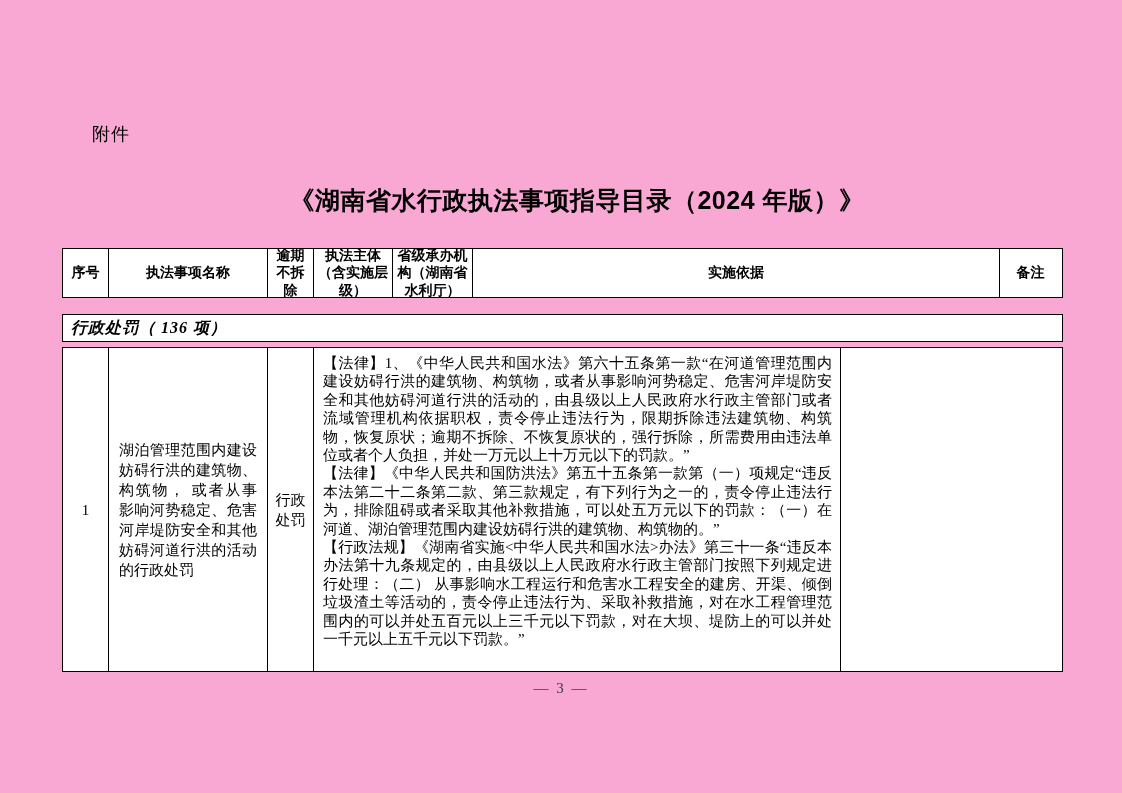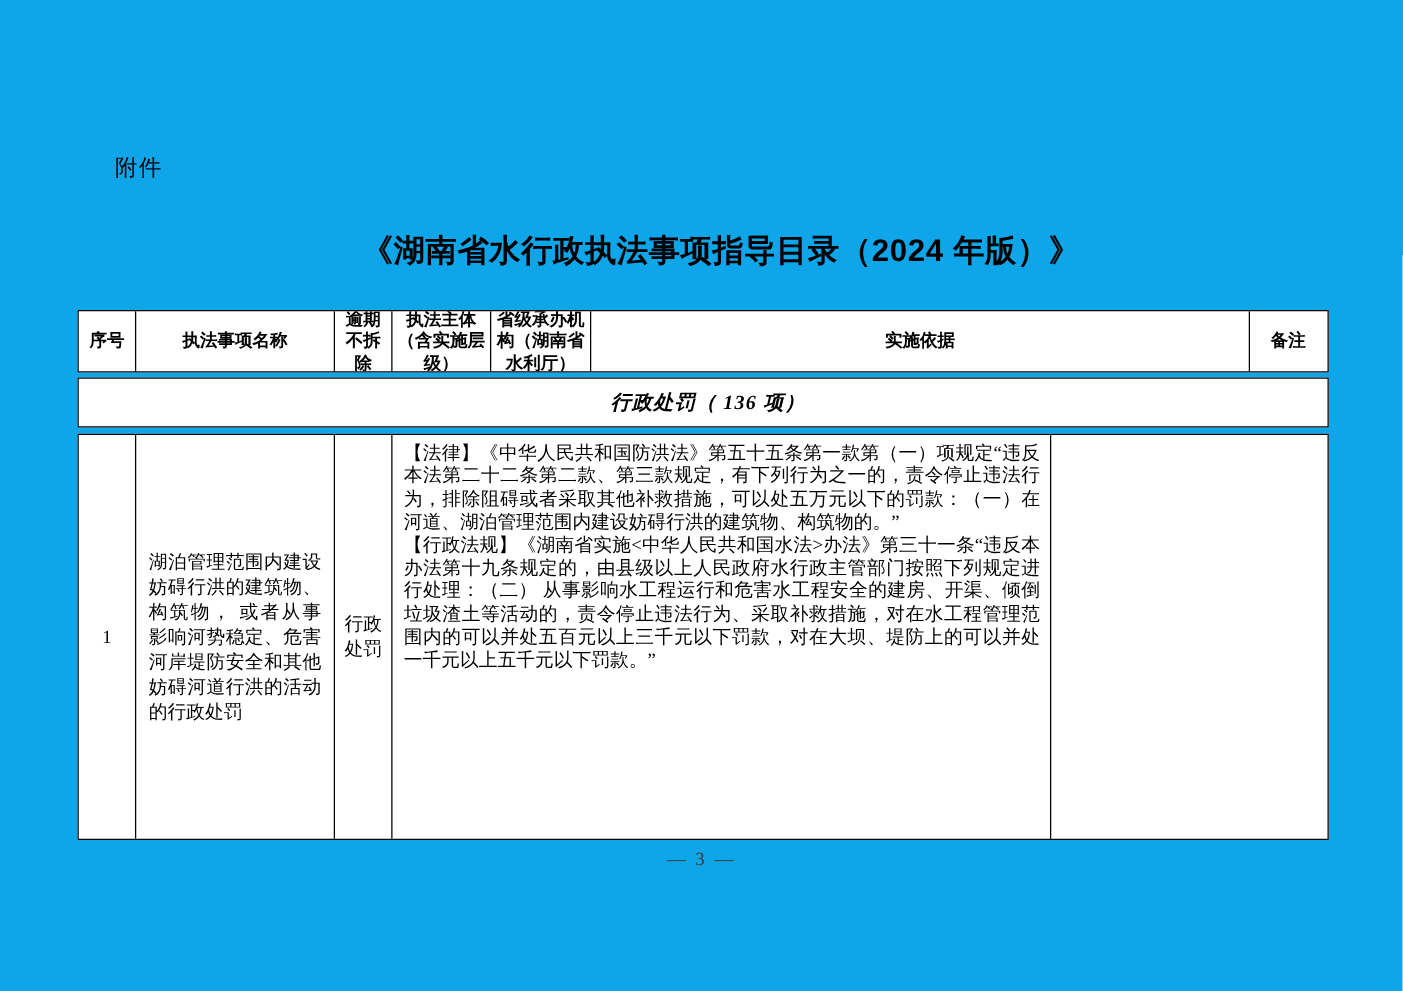--- a/index.html
+++ b/index.html
@@ -4,38 +4,38 @@
 <style>
   * { margin: 0; padding: 0; box-sizing: border-box; }
   html, body { background: #ffffff; }
   body {
     width: 1122px; height: 793px;
     font-family: "Liberation Serif", "DejaVu Serif", serif;
     color: #000;
     position: relative;
     overflow: hidden;
   }
-  .page { position: absolute; inset: 0; background: #0ea5e9; }
+  .page { position: absolute; inset: 0; background: #f9a8d4; }
 
   .attachment {
     position: absolute; left: 92px; top: 122px;
     font-size: 18px; letter-spacing: 1px;
   }
   .doc-title {
     position: absolute; left: 16px; top: 184px; width: 1122px;
     text-align: center;
     font-family: "Liberation Sans", "DejaVu Sans", sans-serif;
     font-weight: bold; font-size: 25px; letter-spacing: 0.5px;
   }
 
   .tbl { position: absolute; left: 62px; top: 248px; width: 1001px; }
 
   .row { display: flex; border: 1px solid #000; background: #fff; }
   .row-head   { height: 50px; }
-  .row-section{ height: 40px; margin-top: 4px; align-items: center; justify-content: center; }
+  .row-section{ height: 28px; margin-top: 16px; align-items: center; }
   .row-data   { height: 325px; margin-top: 5px; }
 
   .cell { border-right: 1px solid #000; height: 100%; overflow: hidden; }
   .cell:last-child { border-right: none; }
   .c0 { width: 46px; }
   .c1 { width: 159px; }
   .c2 { width: 46px; }
   .c3 { width: 79px; }
   .c4 { width: 80px; }
   .c5 { width: 527px; }
@@ -105,20 +105,21 @@
         <div class="just">湖泊管理范围内建设妨碍行洪的建筑物、构筑物， 或者从事影响河势稳定、危害河岸堤防安全和其他妨碍河道行洪的活动 的行政处罚</div>
       </div>
 
       <div class="cell c2 vcenter dc">
         <div class="center-text">行政处罚</div>
       </div>
 
 
 
       <div class="cell c5 basis">
+        <p>【法律】1、《中华人民共和国水法》第六十五条第一款“在河道管理范围内建设妨碍行洪的建筑物、构筑物，或者从事影响河势稳定、危害河岸堤防安全和其他妨碍河道行洪的活动的，由县级以上人民政府水行政主管部门或者流域管理机构依据职权，责令停止违法行为，限期拆除违法建筑物、构筑物，恢复原状；逾期不拆除、不恢复原状的，强行拆除，所需费用由违法单位或者个人负担，并处一万元以上十万元以下的罚款。”</p>
         <p>【法律】《中华人民共和国防洪法》第五十五条第一款第（一）项规定“违反本法第二十二条第二款、第三款规定，有下列行为之一的，责令停止违法行为，排除阻碍或者采取其他补救措施，可以处五万元以下的罚款：（一）在河道、湖泊管理范围内建设妨碍行洪的建筑物、构筑物的。”</p>
         <p>【行政法规】《湖南省实施&lt;中华人民共和国水法&gt;办法》第三十一条“违反本办法第十九条规定的，由县级以上人民政府水行政主管部门按照下列规定进行处理：（二） 从事影响水工程运行和危害水工程安全的建房、开渠、倾倒垃圾渣土等活动的，责令停止违法行为、采取补救措施，对在水工程管理范围内的可以并处五百元以上三千元以下罚款，对在大坝、堤防上的可以并处一千元以上五千元以下罚款。”</p>
       </div>
 
       <div class="cell c6 vcenter dc"></div>
     </div>
 
   </div>
 
   <div class="footer">— 3 —</div>

